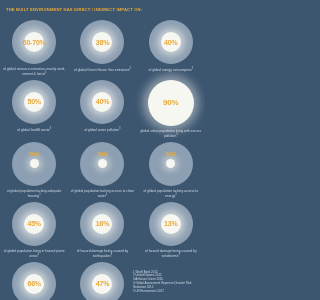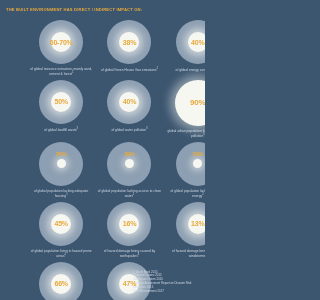--- a/index.html
+++ b/index.html
@@ -11,21 +11,21 @@
   }
   .page{position:relative;width:205px;height:300px;box-sizing:border-box;padding:0 4px;}
 
   .title{
     position:absolute;left:6px;top:7px;right:6px;
     font-size:4.1px;letter-spacing:.18px;font-weight:bold;
     color:#e8a93a;line-height:6px;text-transform:uppercase;
   }
 
   .grid{position:absolute;left:0;top:17px;width:205px;}
-  .row{display:flex;width:205px;padding-left:27px;}
+  .row{display:flex;width:205px;}
   .cell{
     width:68.33px;display:flex;flex-direction:column;
     align-items:center;justify-content:flex-start;
     padding-top:3px;box-sizing:border-box;
   }
 
   .donut{
     position:relative;width:44px;height:44px;border-radius:50%;
     background:#8d9fb2;display:flex;align-items:center;justify-content:center;
     box-shadow:0 0 0 0 rgba(0,0,0,0);

